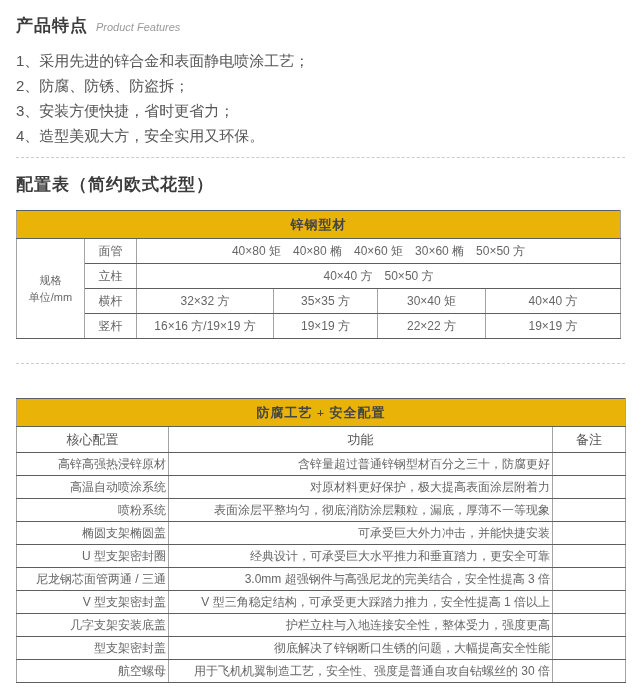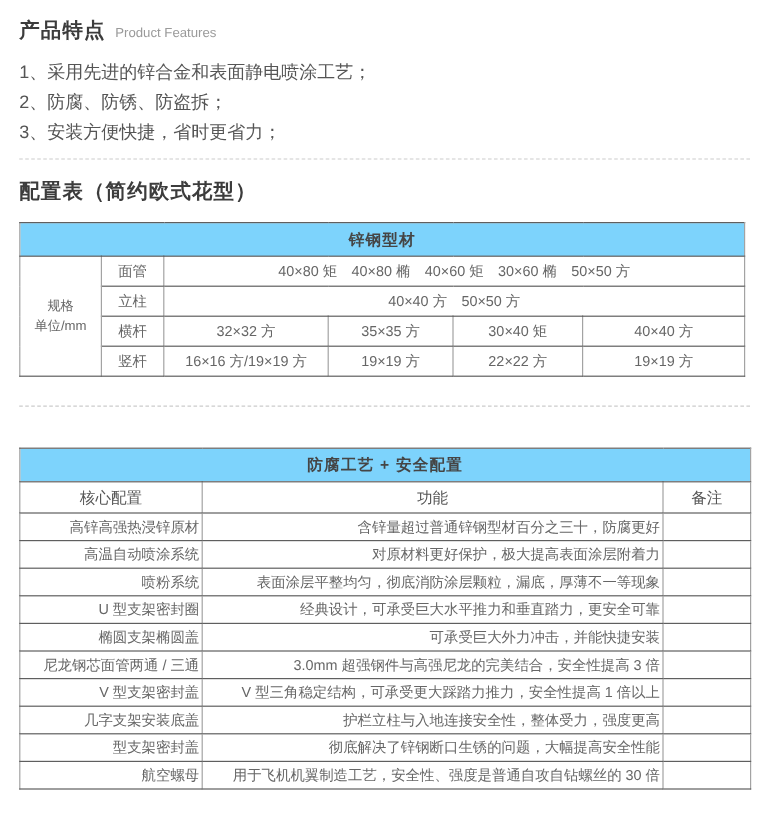--- a/index.html
+++ b/index.html
@@ -6,21 +6,21 @@
   body {
     width:644px; height:692px; background:#ffffff;
     font-family:"Liberation Sans","DejaVu Sans",sans-serif;
     color:#555; overflow:hidden;
   }
   .page { padding:14px 19px 0 16px; }
 
   
   .heading-row { display:flex; align-items:baseline; }
   .h-cn { font-size:17px; font-weight:bold; color:#3c3c3c; letter-spacing:1px; }
-  .h-en { font-size:11px; color:#9a9a9a; margin-left:8px; }
+  .h-en { font-size:11px; color:#9a9a9a; margin-left:8px;font-style:italic; }
 
   
   .feature-list { margin-top:11px; font-size:15px; color:#555; }
   .feature-item { line-height:25px; white-space:pre; }
 
   
   .divider { border-top:1px dashed #cccccc; height:0; }
   .divider-1 { margin-top:9px; }
   .divider-2 { margin-top:24px; }
 
@@ -31,22 +31,22 @@
     border-collapse:collapse; table-layout:fixed;
     font-size:12px; color:#666; text-align:center;
     border:1px solid #8a8a8a;
   }
   table.tbl th, table.tbl td {
     border-left:1px solid #a3a3a3; border-right:1px solid #a3a3a3;
     border-top:1px solid #5f5f5f; border-bottom:1px solid #5f5f5f;
     padding:0 2px; overflow:hidden; white-space:pre;
   }
   th.tbl-title {
-    background:#7dd3fc; color:#454545; font-weight:bold; font-size:13px;
-    height:27px; letter-spacing:1px;
+    background:#eab308; color:#454545; font-weight:bold; font-size:13px;
+    height:27px; letter-spacing:1px;font-family:Liberation Serif, serif;
   }
   .spec { width:604px; margin-top:14px; }
   .spec tr.data-row { height:25px; }
   .spec td.unit { font-size:11px; color:#666; line-height:17px; }
   .feat { width:609px; margin-top:34px; }
   .feat tr.colhead-row { height:26px; }
   .feat tr.colhead-row th { font-weight:normal; font-size:13px; color:#555; }
   .feat tr.data-row { height:23px;text-align:right; }
 </style>
 </head>
@@ -56,20 +56,21 @@
 
   <div class="section-1">
     <div class="heading-row">
       <span class="h-cn">产品特点</span>
       <span class="h-en">Product Features</span>
     </div>
     <div class="feature-list">
       <div class="feature-item">1、采用先进的锌合金和表面静电喷涂工艺；</div>
       <div class="feature-item">2、防腐、防锈、防盗拆；</div>
       <div class="feature-item">3、安装方便快捷，省时更省力；</div>
+      <div class="feature-item">4、造型美观大方，安全实用又环保。</div>
     </div>
   </div>
 
   <div class="divider divider-1"></div>
 
   <div class="section-2">
     <div class="heading-row">
       <span class="h-cn">配置表（简约欧式花型）</span>
     </div>
 
@@ -142,27 +143,27 @@
             <td>高温自动喷涂系统</td>
             <td>对原材料更好保护，极大提高表面涂层附着力</td>
             <td></td>
           </tr>
           <tr class="data-row">
             <td>喷粉系统</td>
             <td>表面涂层平整均匀，彻底消防涂层颗粒，漏底，厚薄不一等现象</td>
             <td></td>
           </tr>
           <tr class="data-row">
-            <td>U 型支架密封圈</td>
-            <td>经典设计，可承受巨大水平推力和垂直踏力，更安全可靠</td>
+            <td>椭圆支架椭圆盖</td>
+            <td>可承受巨大外力冲击，并能快捷安装</td>
             <td></td>
           </tr>
           <tr class="data-row">
-            <td>椭圆支架椭圆盖</td>
-            <td>可承受巨大外力冲击，并能快捷安装</td>
+            <td>U 型支架密封圈</td>
+            <td>经典设计，可承受巨大水平推力和垂直踏力，更安全可靠</td>
             <td></td>
           </tr>
           <tr class="data-row">
             <td>尼龙钢芯面管两通 / 三通</td>
             <td>3.0mm 超强钢件与高强尼龙的完美结合，安全性提高 3 倍</td>
             <td></td>
           </tr>
           <tr class="data-row">
             <td>V 型支架密封盖</td>
             <td>V 型三角稳定结构，可承受更大踩踏力推力，安全性提高 1 倍以上</td>

